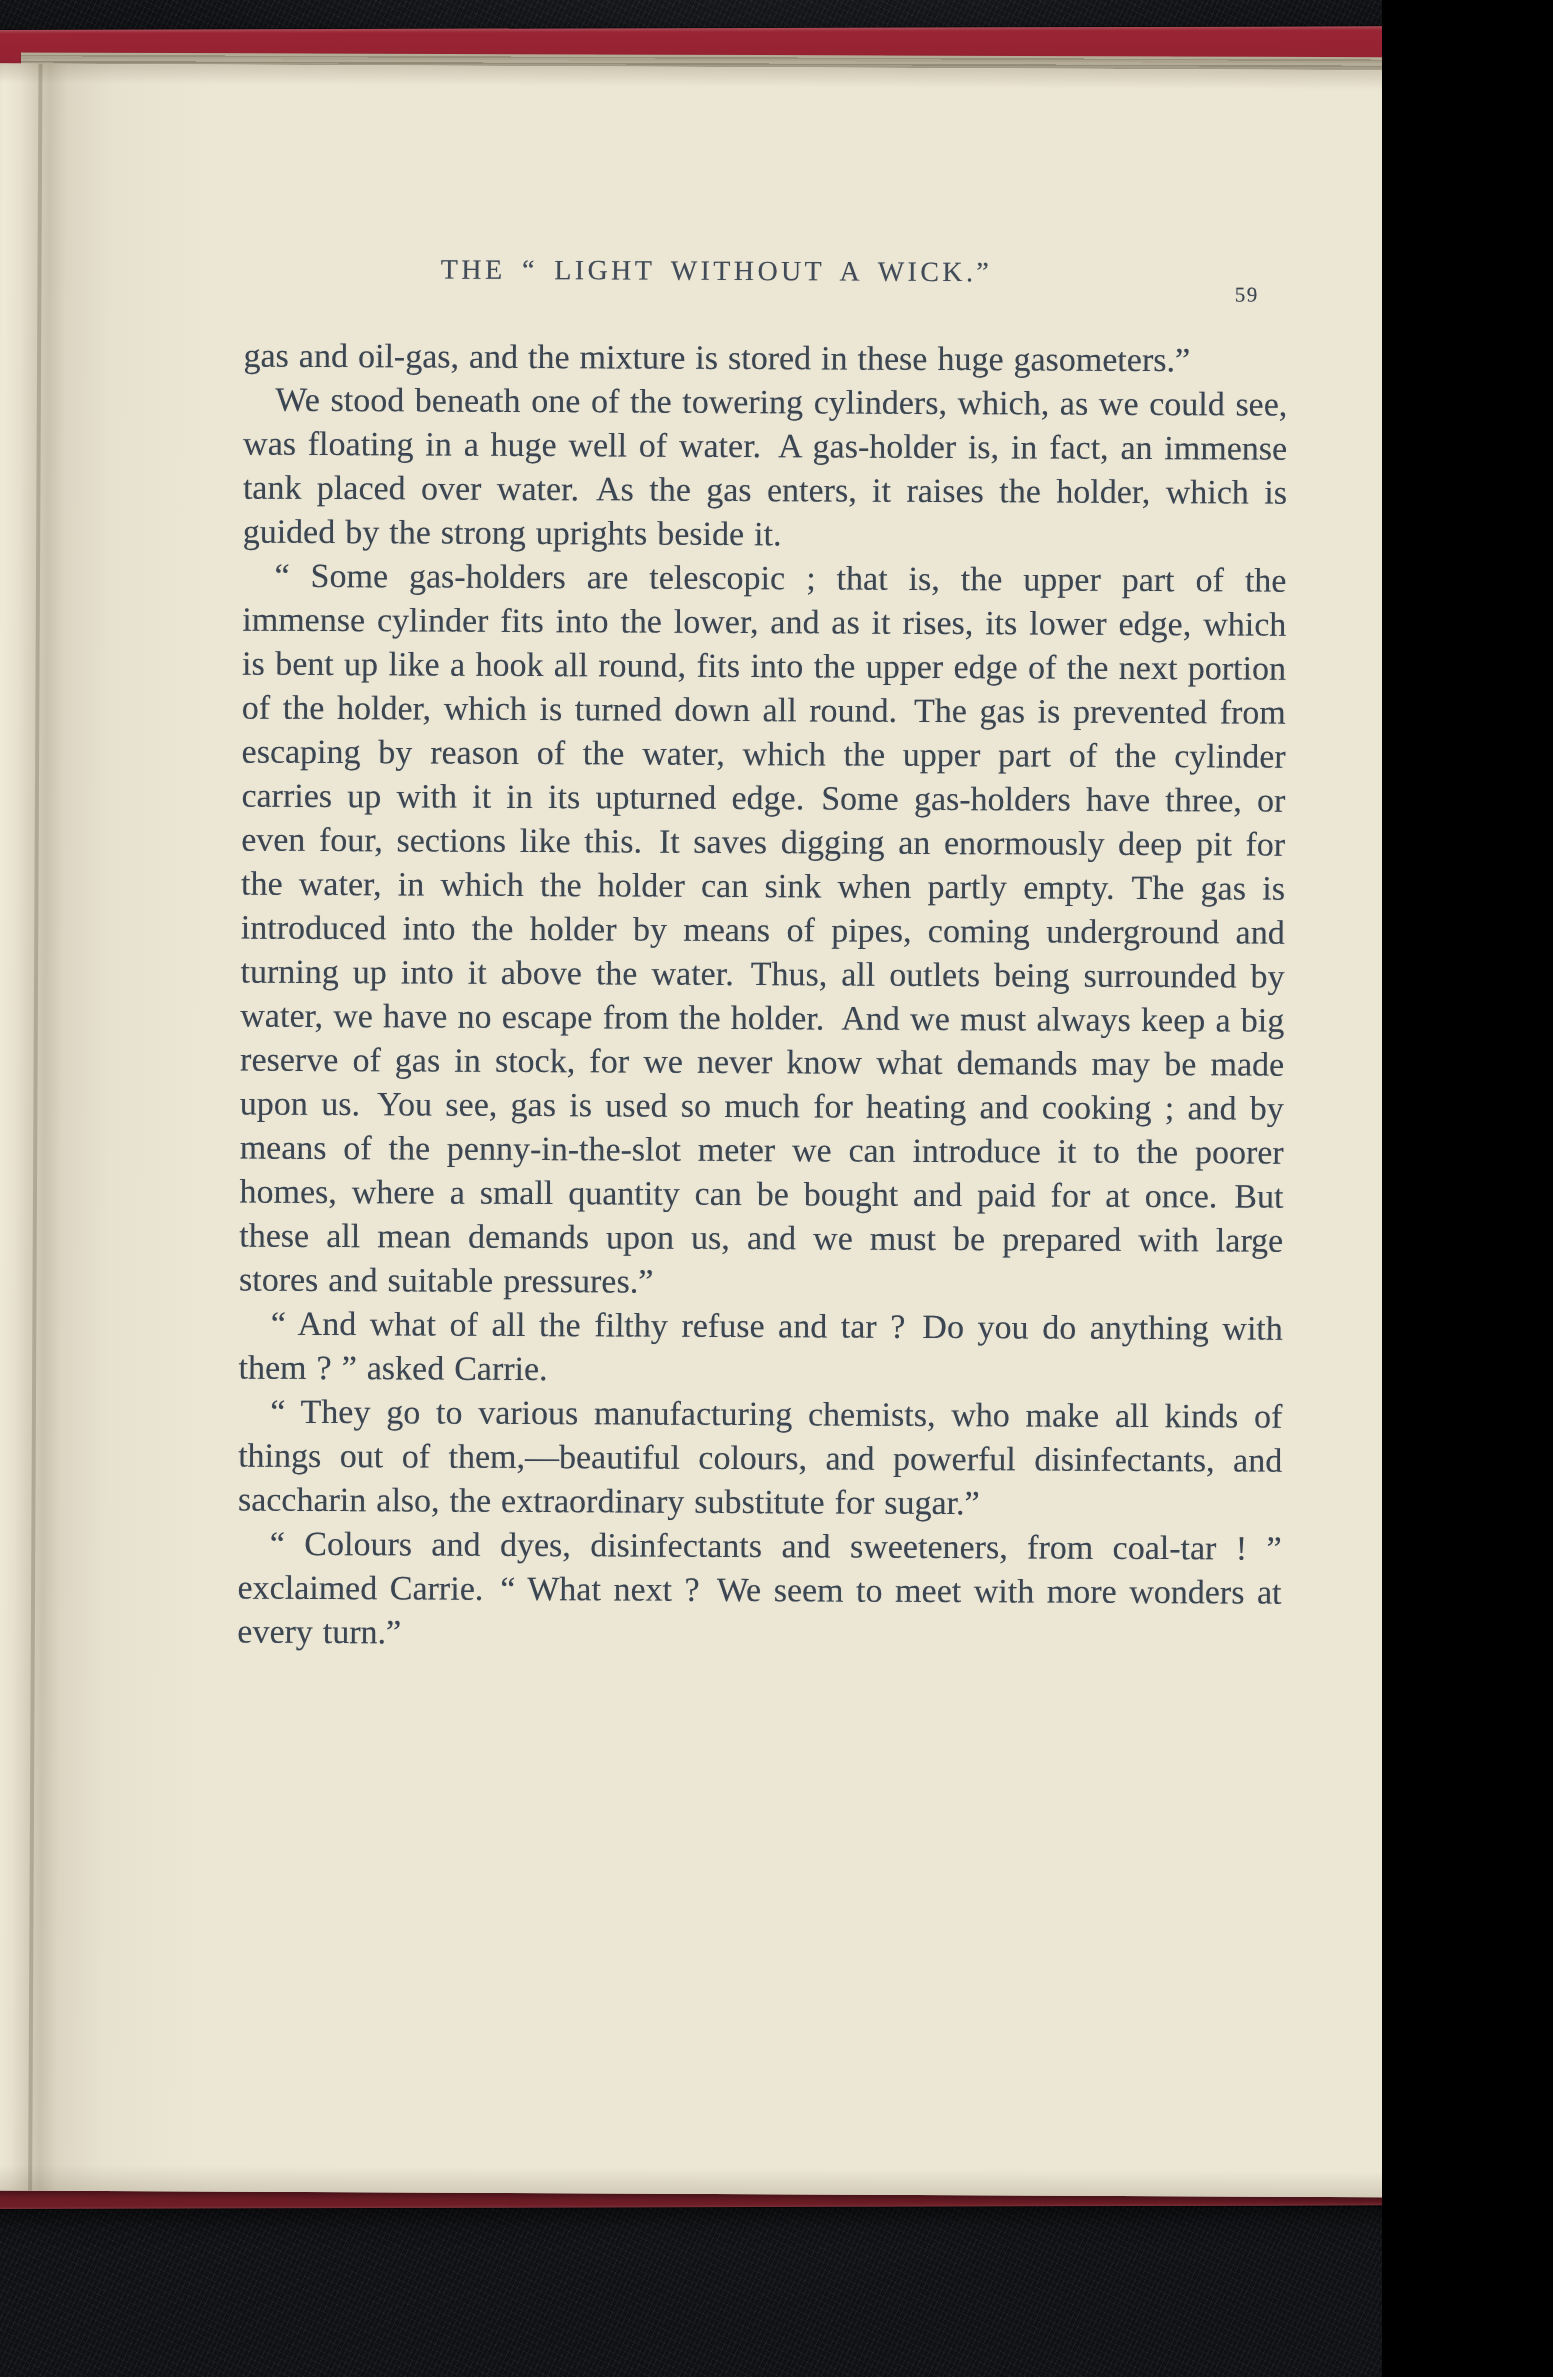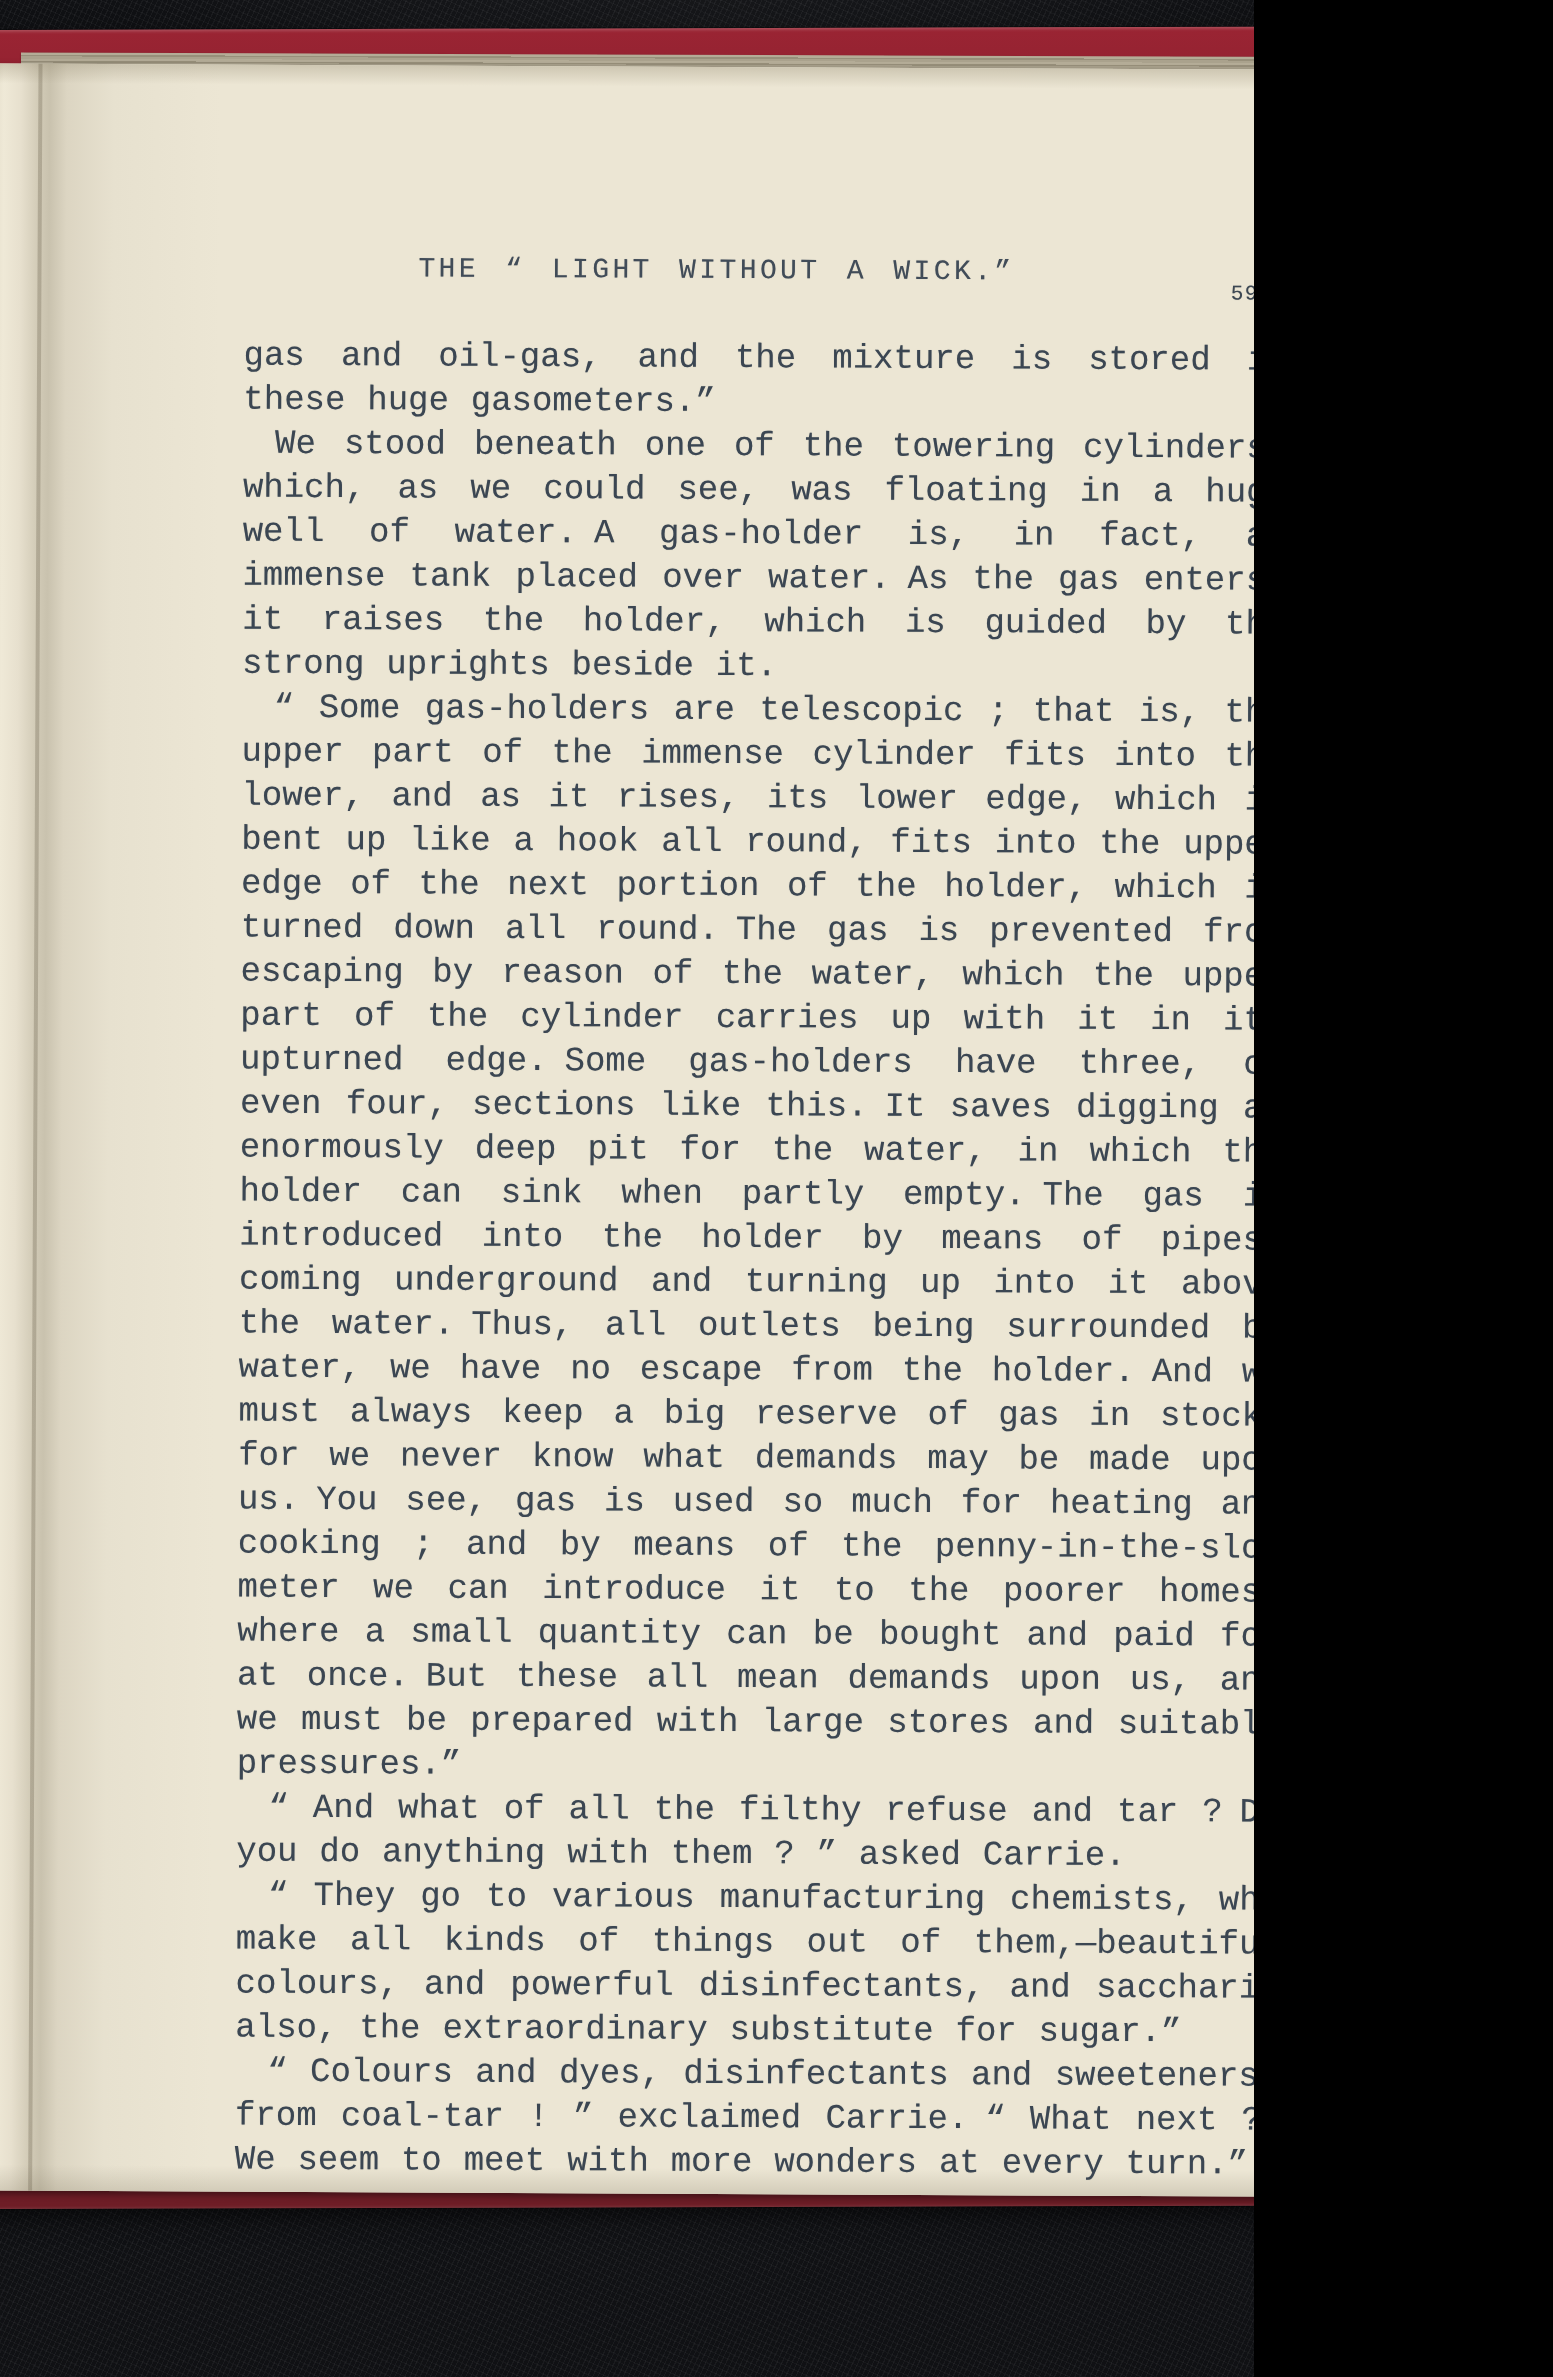--- a/index.html
+++ b/index.html
@@ -1,18 +1,18 @@
 <!DOCTYPE html>
 <html style="font-size:12.2px"><head>
 <meta charset="utf-8">
 <style>
   html,body{margin:0;padding:0;background:#000;}
   .scene{
-    position:relative;width:1254px;height:2377px;overflow:hidden;
-    font-family:Liberation Mono, monospace;
+    position:relative;width:1382px;height:2377px;overflow:hidden;
+    font-family:Liberation Serif, serif;
     background-color:#101114;
     background-image:
       radial-gradient(ellipse at 55% 35%, rgba(255,255,255,.05), rgba(0,0,0,0) 70%),
       repeating-linear-gradient(115deg, rgba(255,255,255,.045) 0 1.1px, rgba(0,0,0,0) 1.1px 4.6px),
       repeating-linear-gradient(25deg, rgba(255,255,255,.03) 0 1.1px, rgba(0,0,0,0) 1.1px 6.1px);
   }
   .cover{
     position:absolute;left:-20px;top:27.5px;width:1540px;height:2179px;
     transform:rotate(-.15deg);
     border-radius:4.6px 17px 18.3px 6.1px;

